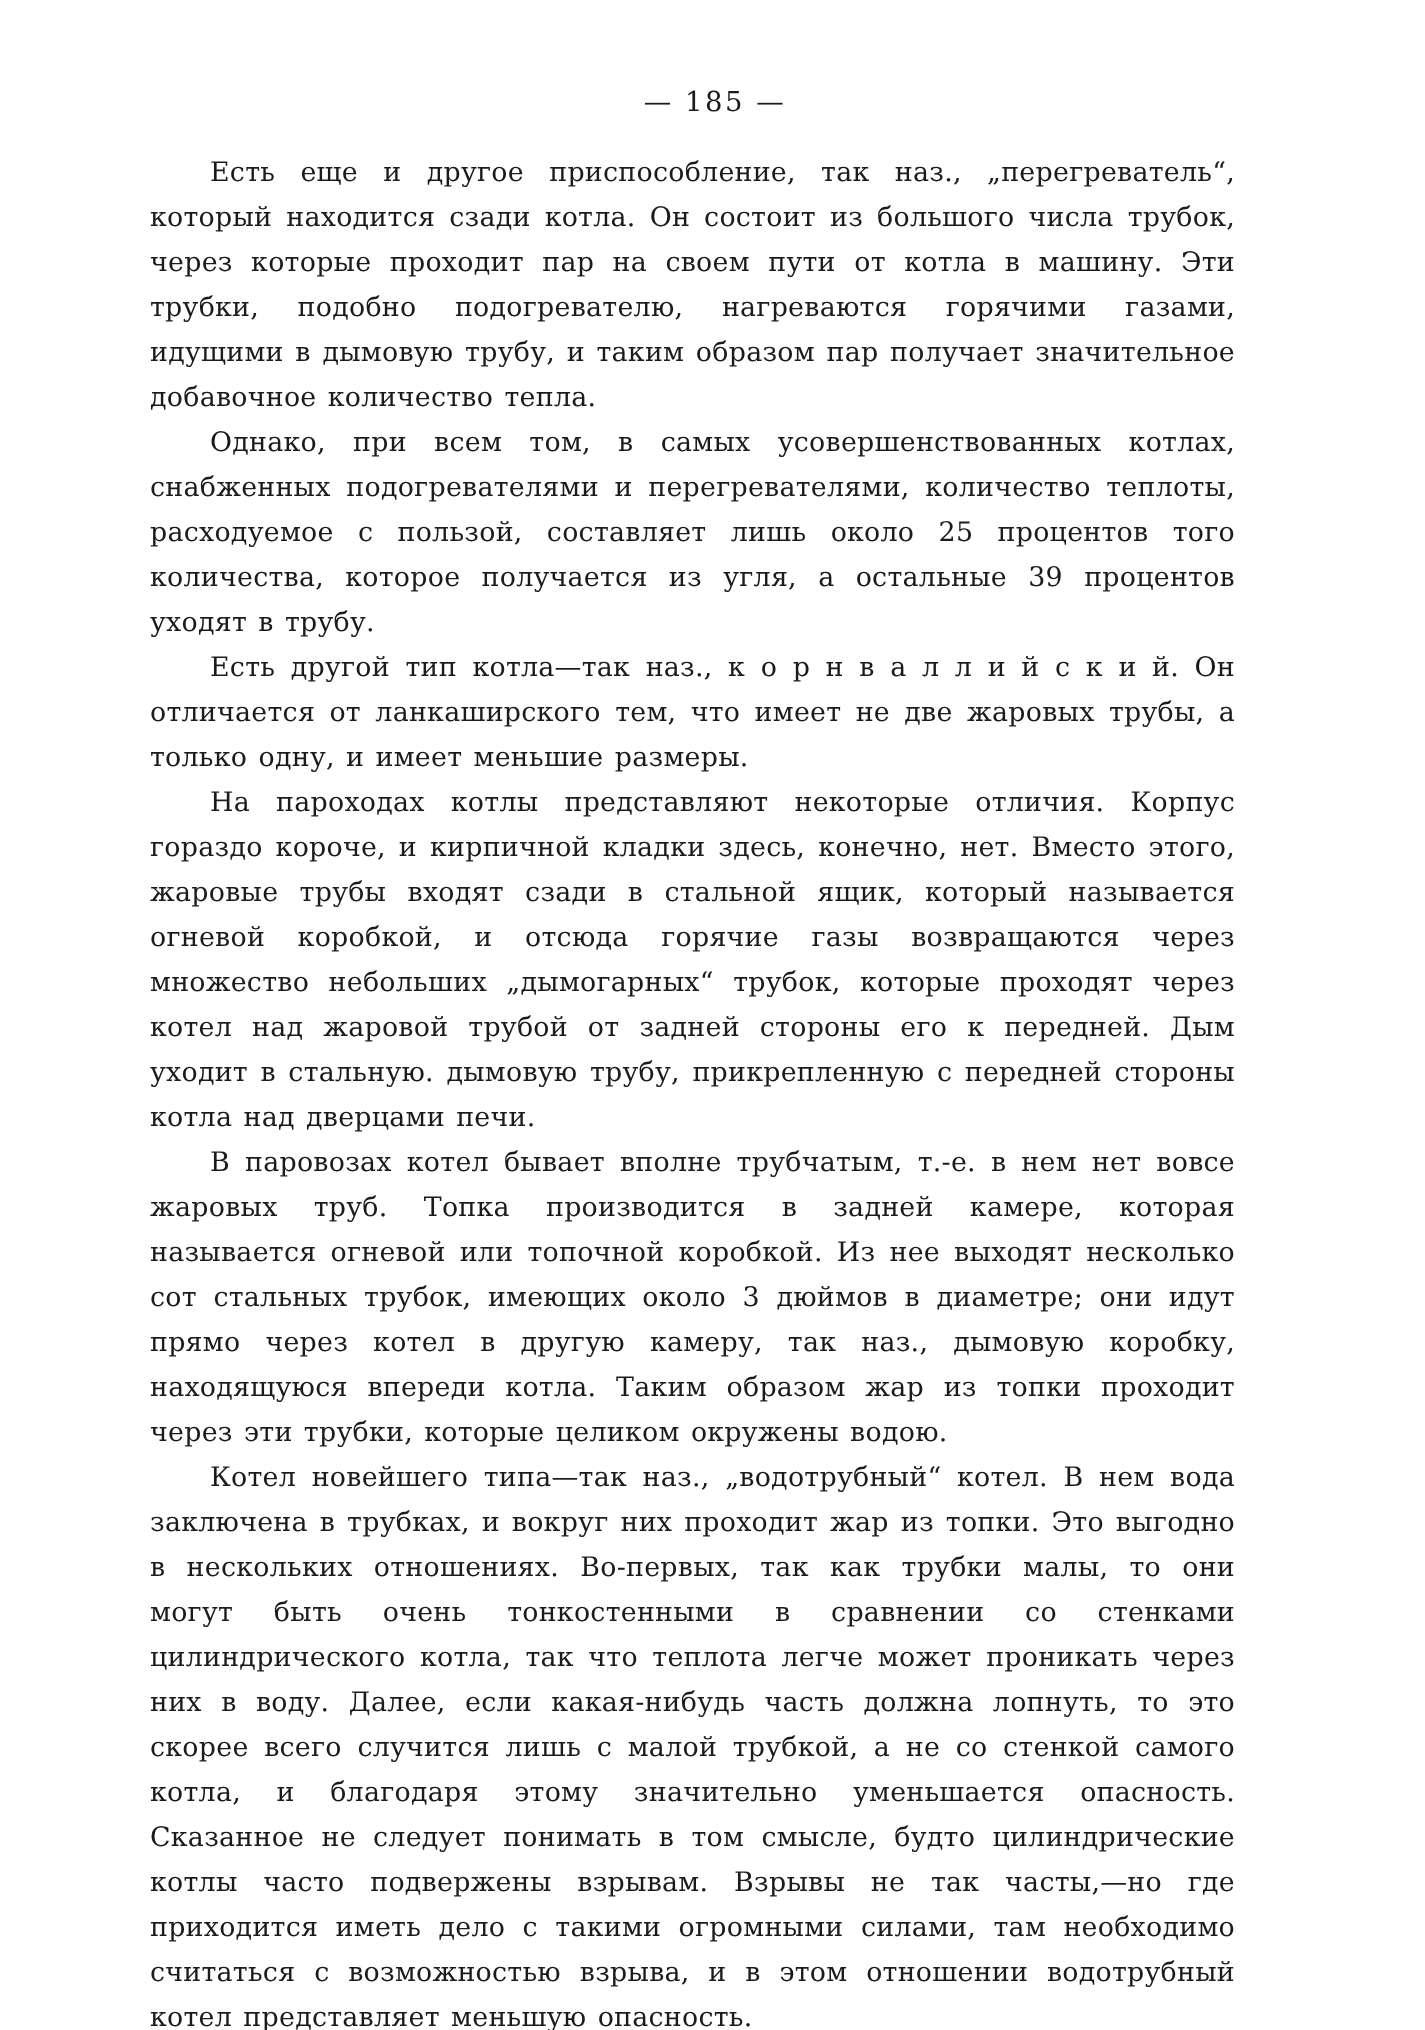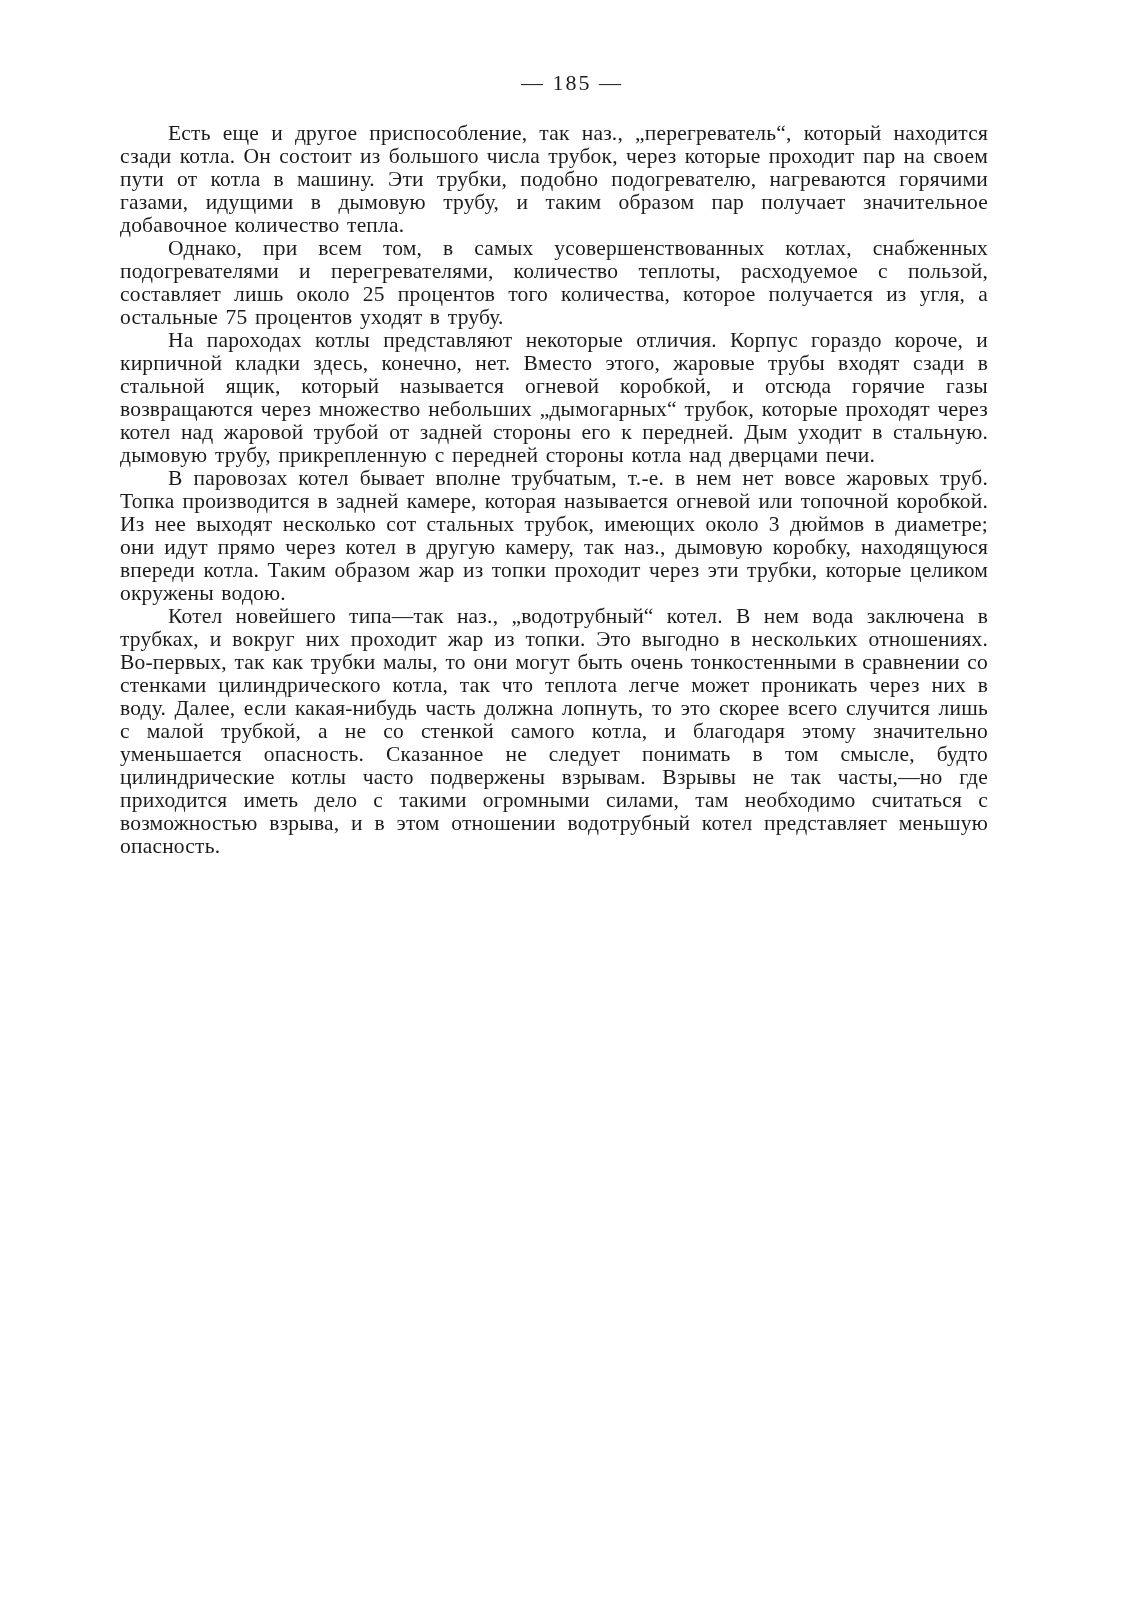--- a/index.html
+++ b/index.html
@@ -13,49 +13,49 @@
     overflow: hidden;
     font-family: "DejaVu Serif", "Liberation Serif", serif;
     color: #1b1b1b;
   }
   .page {
     box-sizing: border-box;
     width: 1140px;
     height: 1624px;
     padding: 70px 116px 40px 120px;
     background: #ffffff;
-    font-family: Liberation Serif, serif;
   }
   .page-number {
     text-align: center;
     font-size: 22px;
     letter-spacing: 2px;
     margin-bottom: 26px;
     color: #1b1b1b;
   }
   .text-block {
     width: 868px;
   }
   .text-block p {
     margin: 0;
     font-size: 21.5px;
-    line-height: 23px;
+    line-height: 36px;
     text-align: justify;
     text-indent: 48px;
     word-spacing: 2px;
     letter-spacing: 0.2px;
     color: #1b1b1b;
   }
 </style>
 </head>
 <body>
 
 <div class="page">
   <div class="page-number">— 185 —</div>
 
   <div class="text-block">
     <p>Есть еще и другое приспособление, так наз., „перегреватель“, который находится сзади котла. Он состоит из большого числа трубок, через которые проходит пар на своем пути от котла в машину. Эти трубки, подобно подогревателю, нагреваются горячими газами, идущими в дымовую трубу, и таким образом пар получает значительное добавочное количество тепла.</p>
-    <p>Однако, при всем том, в самых усовершенствованных котлах, снабженных подогревателями и перегревателями, количество теплоты, расходуемое с пользой, составляет лишь около 25 процентов того количества, которое получается из угля, а остальные 75 процентов уходят в трубу.</p>
+    <p>Однако, при всем том, в самых усовершенствованных котлах, снабженных подогревателями и перегревателями, количество теплоты, расходуемое с пользой, составляет лишь около 25 процентов того количества, которое получается из угля, а остальные 39 процентов уходят в трубу.</p>
+    <p>Есть другой тип котла—так наз., к о р н в а л л и й с к и й. Он отличается от ланкаширского тем, что имеет не две жаровых трубы, а только одну, и имеет меньшие размеры.</p>
     <p>На пароходах котлы представляют некоторые отличия. Корпус гораздо короче, и кирпичной кладки здесь, конечно, нет. Вместо этого, жаровые трубы входят сзади в стальной ящик, который называется огневой коробкой, и отсюда горячие газы возвращаются через множество небольших „дымогарных“ трубок, которые проходят через котел над жаровой трубой от задней стороны его к передней. Дым уходит в стальную. дымовую трубу, прикрепленную с передней стороны котла над дверцами печи.</p>
     <p>В паровозах котел бывает вполне трубчатым, т.-е. в нем нет вовсе жаровых труб. Топка производится в задней камере, которая называется огневой или топочной коробкой. Из нее выходят несколько сот стальных трубок, имеющих около 3 дюймов в диаметре; они идут прямо через котел в другую камеру, так наз., дымовую коробку, находящуюся впереди котла. Таким образом жар из топки проходит через эти трубки, которые целиком окружены водою.</p>
     <p>Котел новейшего типа—так наз., „водотрубный“ котел. В нем вода заключена в трубках, и вокруг них проходит жар из топки. Это выгодно в нескольких отношениях. Во-первых, так как трубки малы, то они могут быть очень тонкостенными в сравнении со стенками цилиндрического котла, так что теплота легче может проникать через них в воду. Далее, если какая-нибудь часть должна лопнуть, то это скорее всего случится лишь с малой трубкой, а не со стенкой самого котла, и благодаря этому значительно уменьшается опасность. Сказанное не следует понимать в том смысле, будто цилиндрические котлы часто подвержены взрывам. Взрывы не так часты,—но где приходится иметь дело с такими огромными силами, там необходимо считаться с возможностью взрыва, и в этом отношении водотрубный котел представляет меньшую опасность.</p>
   </div>
 </div>
 
 </body></html>

